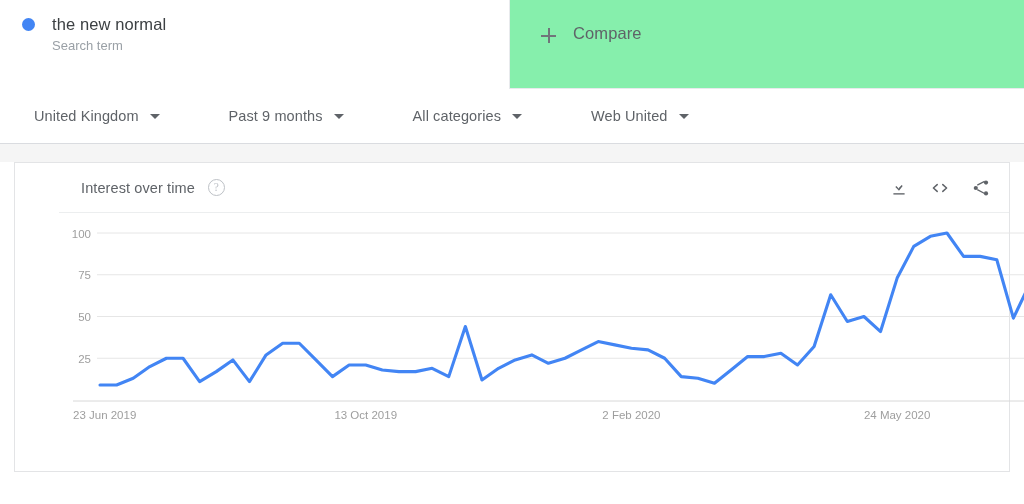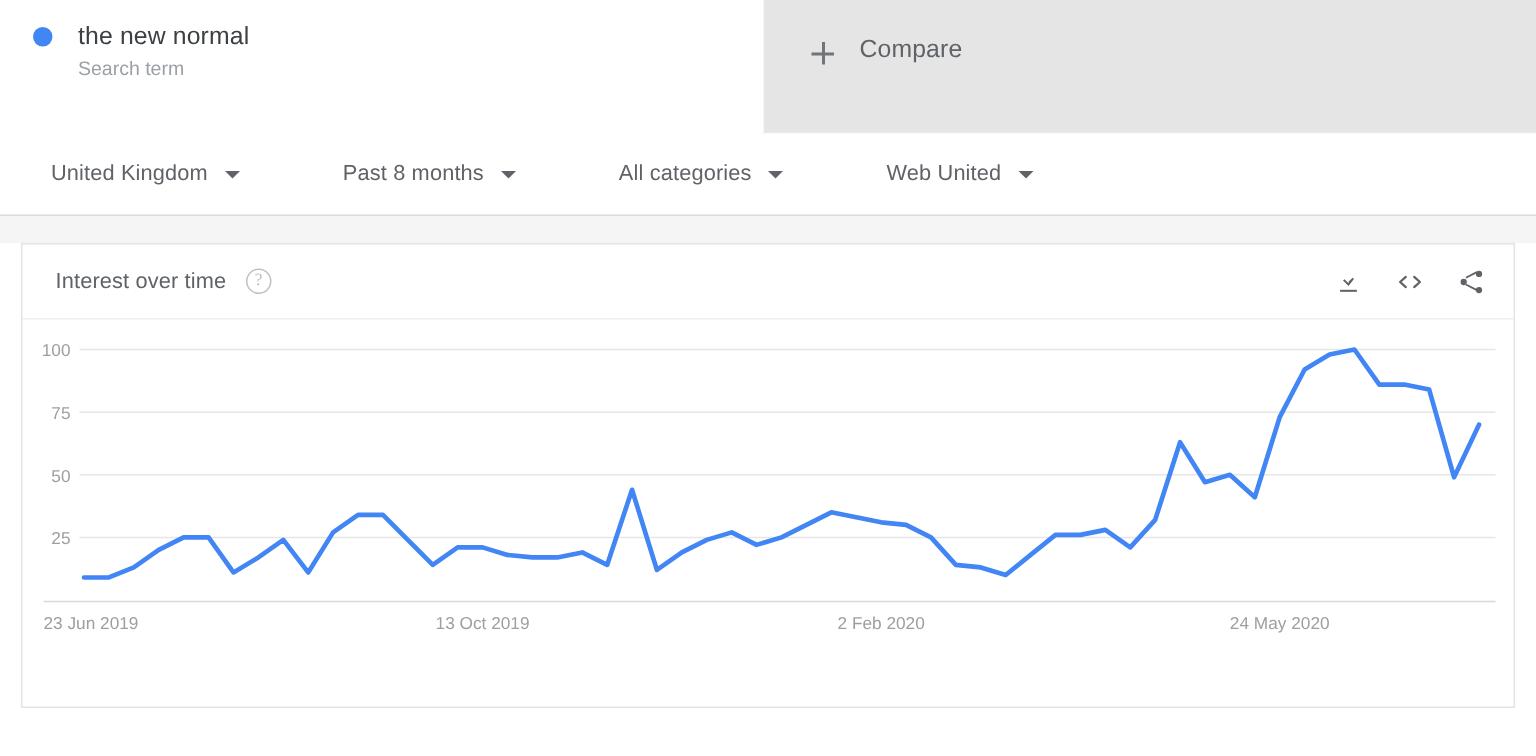--- a/index.html
+++ b/index.html
@@ -47,21 +47,21 @@
     font-size: 13px;
     color: #9aa0a6;
     line-height: 18px;
     margin-top: 2px;
   }
   .compare-card {
     flex: 1;
     display: flex;
     align-items: flex-start;
     padding: 24px 12px 0 31px;
-    background: #e5e5e5;
+    background: #86efac;
   }
   .plus-icon {
     position: relative;
     width: 15px; height: 15px;
     margin-top: 4px;
     flex: 0 0 auto;
   }
   .plus-icon::before, .plus-icon::after {
     content: "";
     position: absolute;
@@ -108,20 +108,21 @@
   
   .gutter { height: 18px; background: #f5f5f5; }
 
   
   .card {
     margin: 0 14px;
     background: #fff;
     border: 1px solid #e3e4e6;
     height: 310px;
     position: relative;
+    padding-left: 44px;
   }
   .card-header {
     display: flex;
     align-items: center;
     height: 50px;
     padding: 0 18px 0 22px;
     border-bottom: 1px solid #eceeef;
   }
   .card-title {
     font-size: 14.5px;
@@ -173,21 +174,21 @@
     <span class="compare-label">Compare</span>
   </div>
 </div>
 
 <div class="filter-bar">
   <div class="filter">
     <span class="filter-label">United Kingdom</span>
     <span class="caret"></span>
   </div>
   <div class="filter">
-    <span class="filter-label">Past 8 months</span>
+    <span class="filter-label">Past 9 months</span>
     <span class="caret"></span>
   </div>
   <div class="filter">
     <span class="filter-label">All categories</span>
     <span class="caret"></span>
   </div>
   <div class="filter">
     <span class="filter-label">Web United</span>
     <span class="caret"></span>
   </div>

